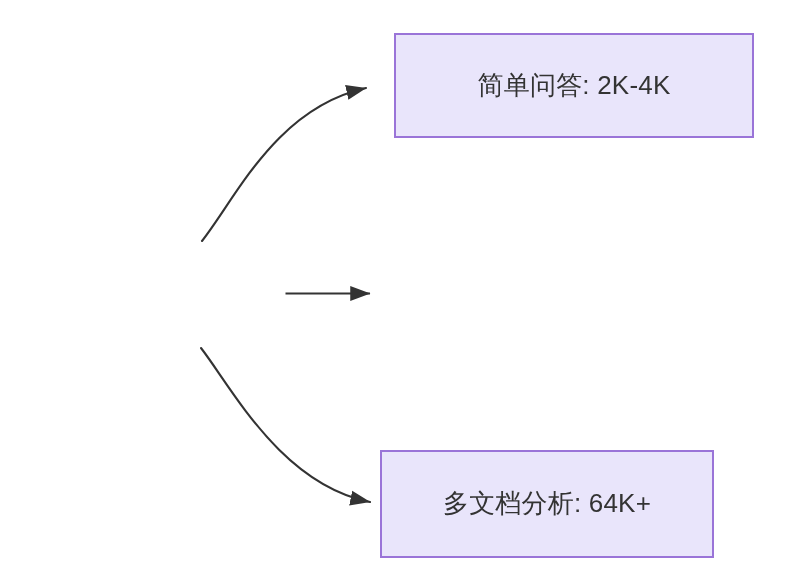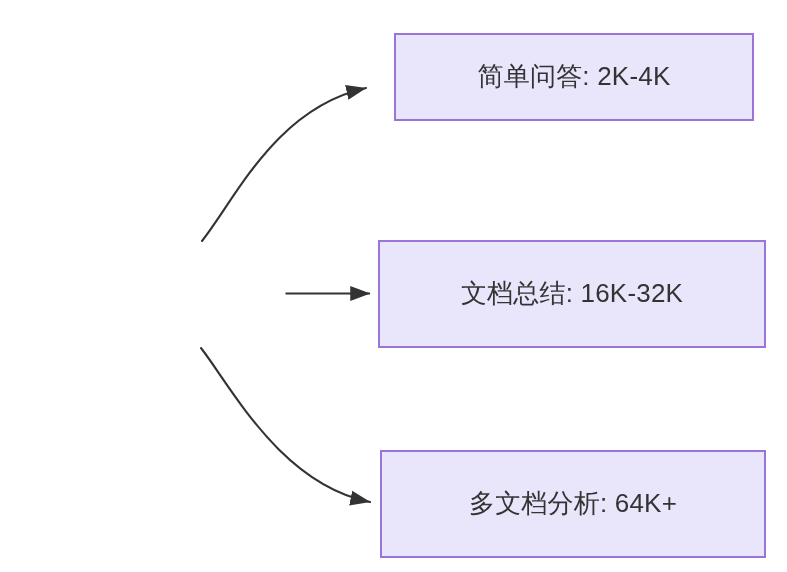--- a/index.html
+++ b/index.html
@@ -43,32 +43,32 @@
   #node-root {
     left: 30px;
     top: 240px;
     width: 255px;
     height: 108px;
   }
   #node-simple-qa {
     left: 394px;
     top: 33px;
     width: 360px;
-    height: 88px;
+    height: 105px;
   }
   #node-doc-summary {
     left: 378px;
     top: 240px;
     width: 388px;
     height: 108px;
   }
   #node-multi-doc {
     left: 380px;
     top: 450px;
-    width: 386px;
+    width: 334px;
     height: 108px;
   }
   .node-label {
     pointer-events: none;
   }
 </style>
 </head>
 <body>
 
 <div id="canvas">
@@ -85,21 +85,18 @@
     <path d="M285.5,293.5 L370,293.5" fill="none" stroke="#333333" stroke-width="2.1" stroke-linecap="butt" marker-end="url(#arrowhead)"></path>
 
     <path d="M201,348 C232,388 281,484 370,502" fill="none" stroke="#333333" stroke-width="2.1" stroke-linecap="round" marker-end="url(#arrowhead)"></path>
   </svg>
 
 
   <div class="node" id="node-simple-qa">
     <span class="node-label">简单问答: 2K-4K</span>
   </div>
 
-  <div class="node" id="node-doc-summary">
-    <span class="node-label">文档总结: 16K-32K</span>
-  </div>
 
   <div class="node" id="node-multi-doc">
     <span class="node-label">多文档分析: 64K+</span>
   </div>
 
 </div>
 
 </body></html>

